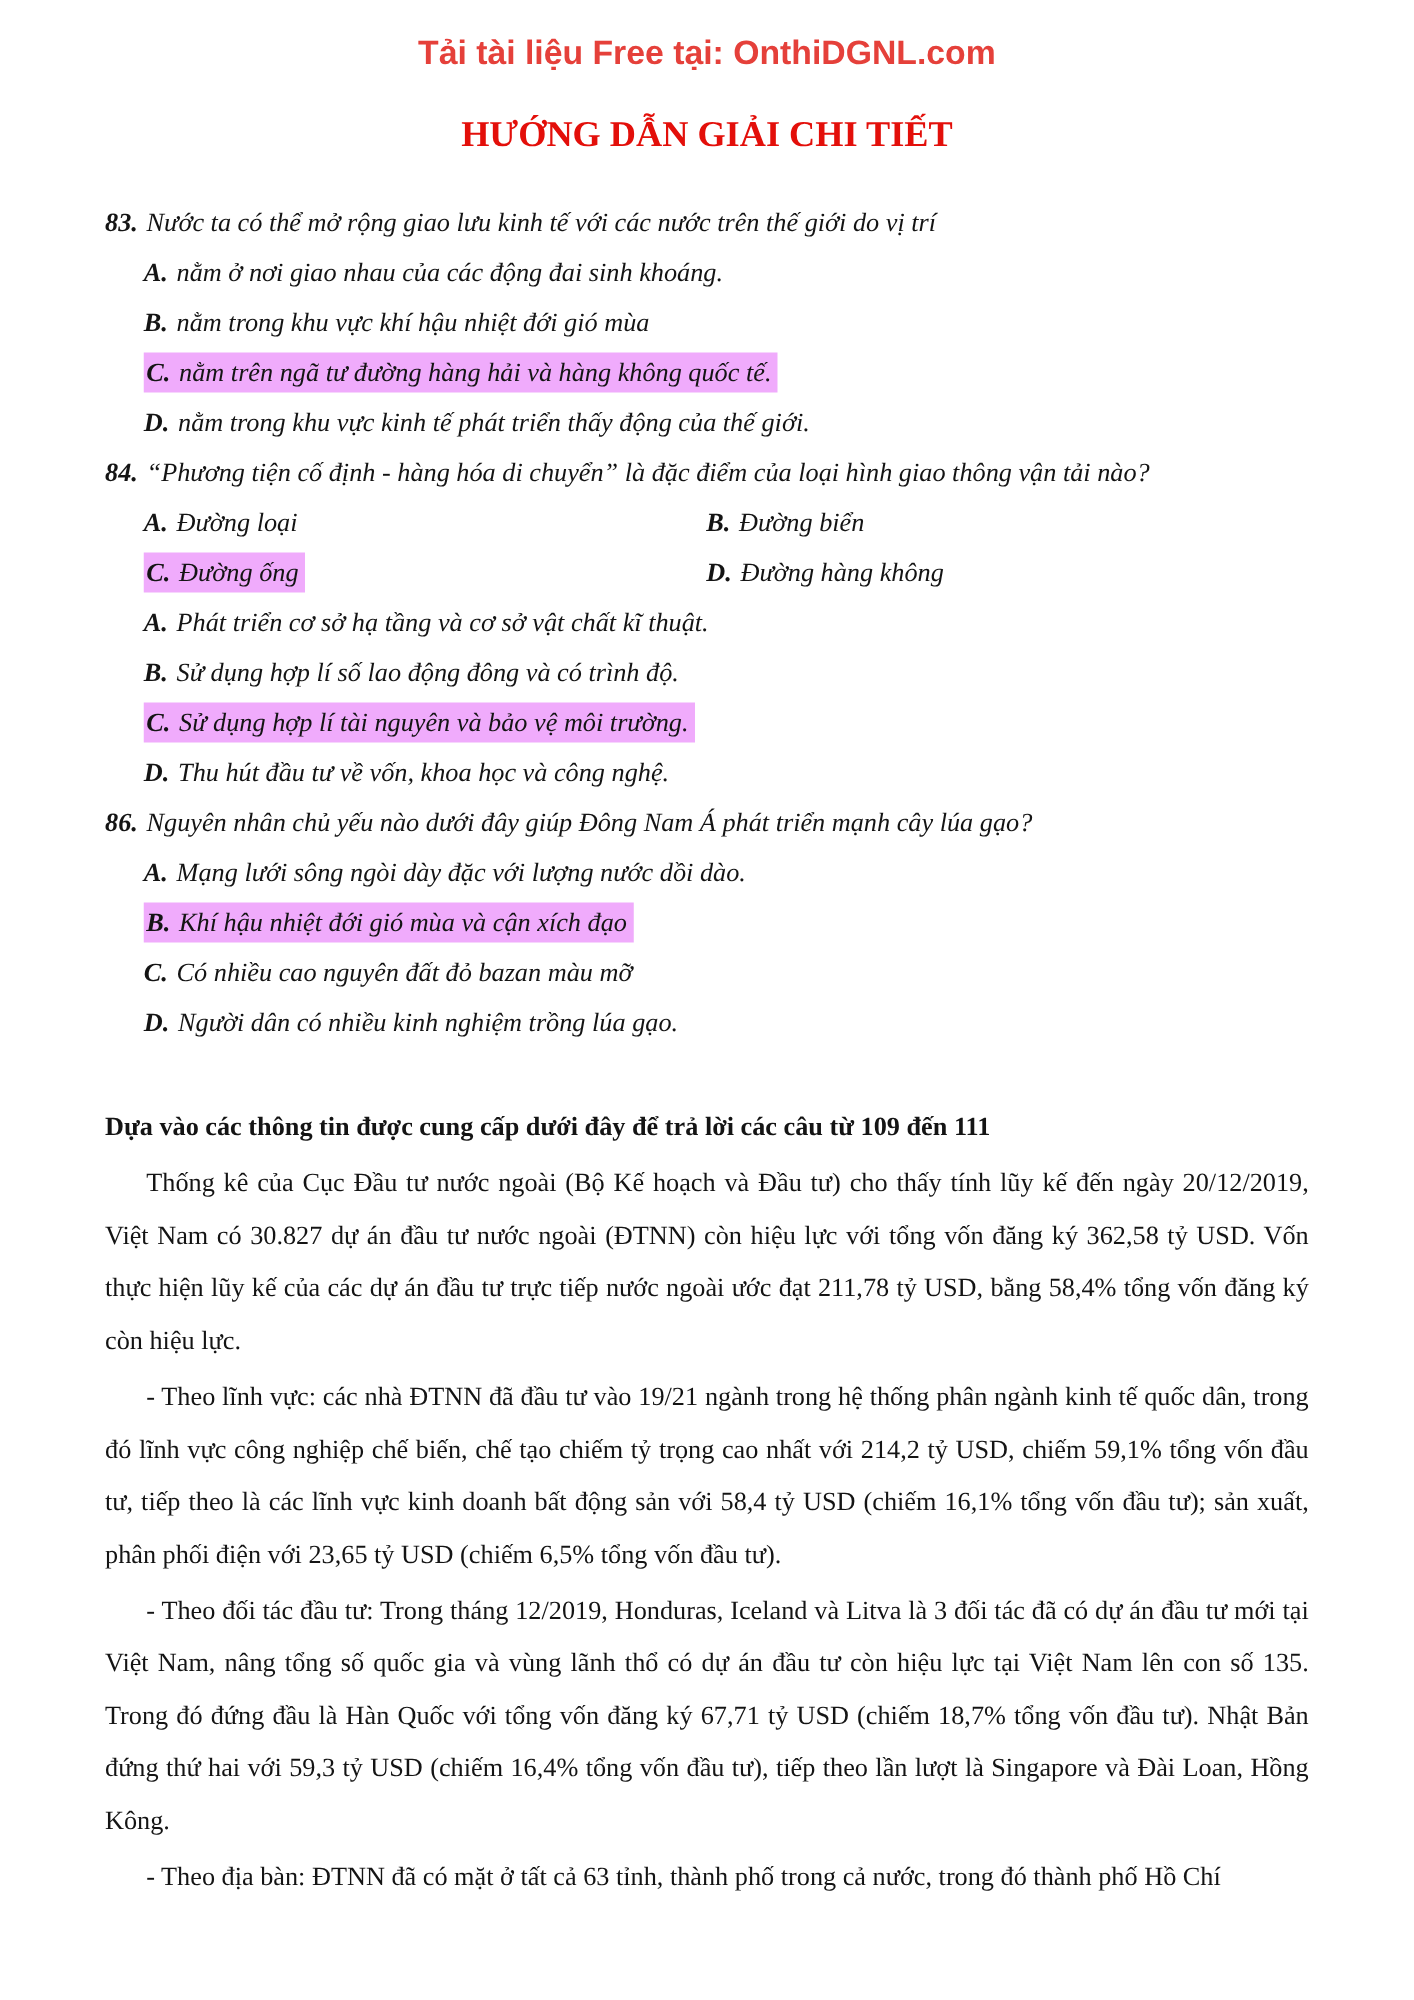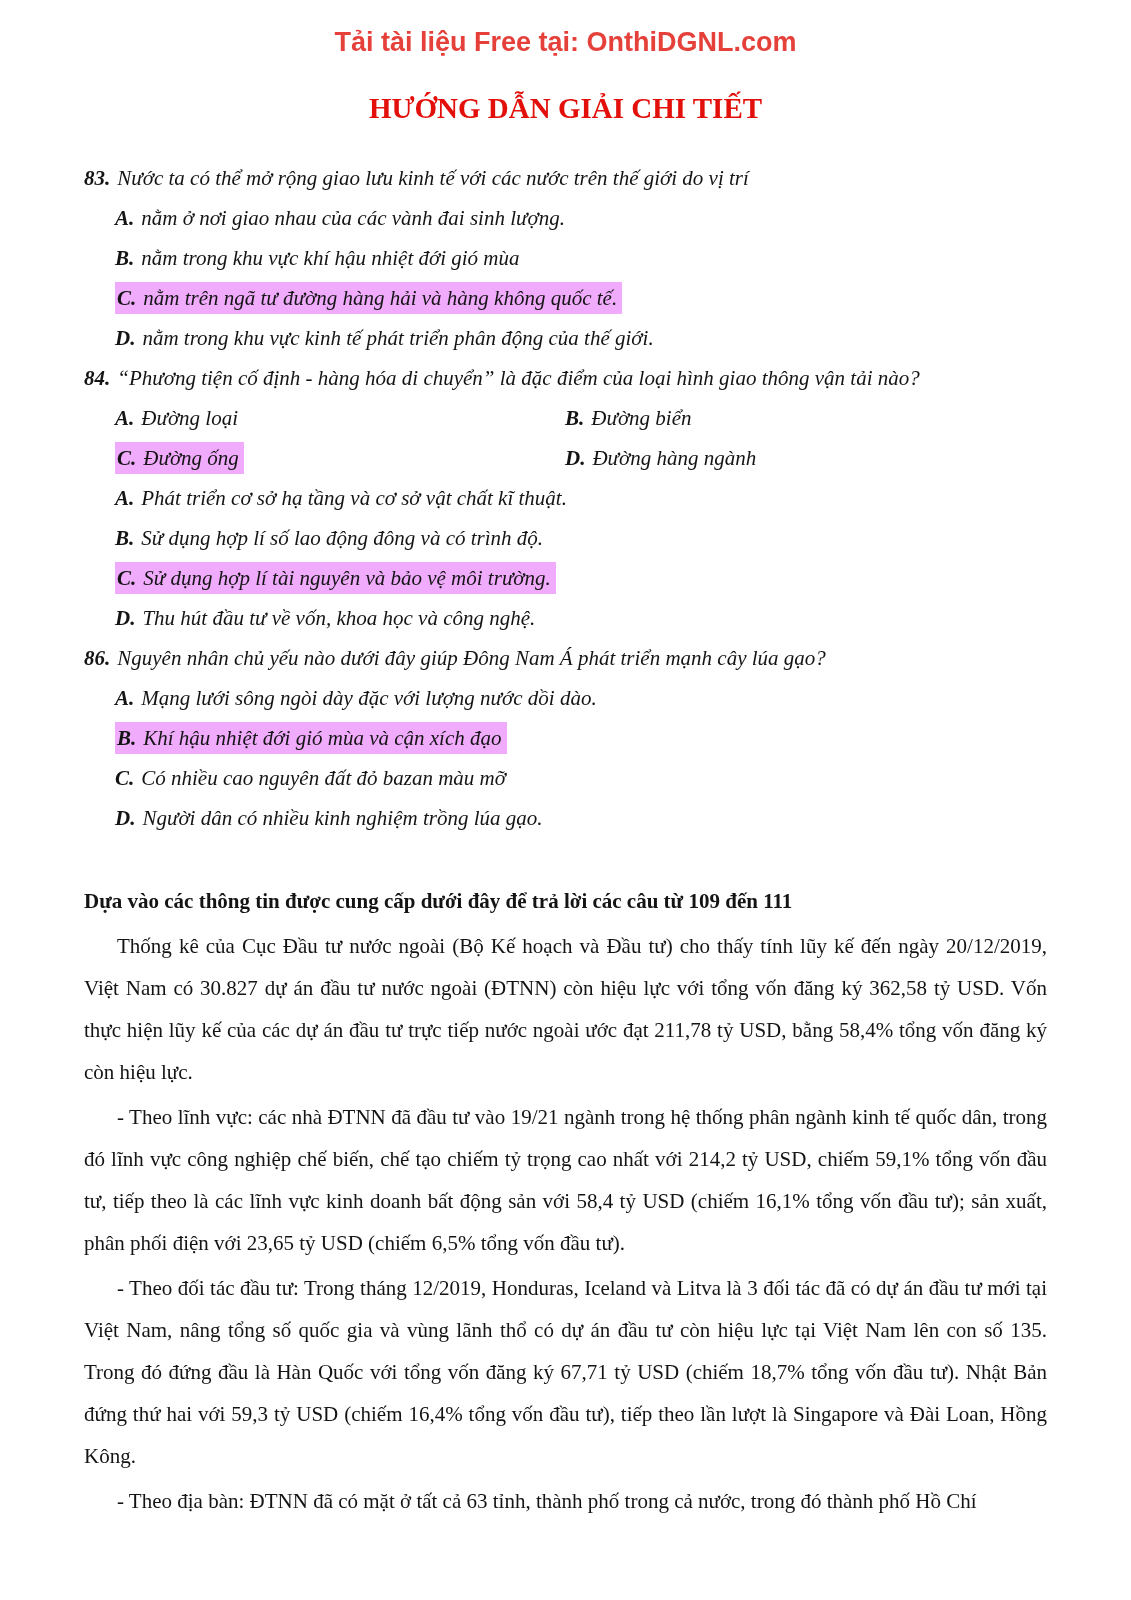--- a/index.html
+++ b/index.html
@@ -50,34 +50,34 @@
   <span>Tải tài liệu Free tại: OnthiDGNL.com</span>
 </div>
 
 <div class="doc-title">HƯỚNG DẪN GIẢI CHI TIẾT</div>
 
 <div class="content">
 
   <div class="question">
     <p class="q-line"><b class="q-num">83.</b><span>Nước ta có thể mở rộng giao lưu kinh tế với các nước trên thế giới do vị trí</span></p>
     <div class="opts">
-      <p class="opt"><span><b class="letter">A.</b><span>nằm ở nơi giao nhau của các vành đai sinh lượng.</span></span></p>
+      <p class="opt"><span><b class="letter">A.</b><span>nằm ở nơi giao nhau của các động đai sinh khoáng.</span></span></p>
       <p class="opt"><span><b class="letter">B.</b><span>nằm trong khu vực khí hậu nhiệt đới gió mùa</span></span></p>
       <p class="opt"><span class="hl"><b class="letter">C.</b><span>nằm trên ngã tư đường hàng hải và hàng không quốc tế.</span></span></p>
-      <p class="opt"><span><b class="letter">D.</b><span>nằm trong khu vực kinh tế phát triển phân động của thế giới.</span></span></p>
+      <p class="opt"><span><b class="letter">D.</b><span>nằm trong khu vực kinh tế phát triển thấy động của thế giới.</span></span></p>
     </div>
   </div>
 
   <div class="question">
     <p class="q-line"><b class="q-num">84.</b><span>“Phương tiện cố định - hàng hóa di chuyển” là đặc điểm của loại hình giao thông vận tải nào?</span></p>
     <div class="opts grid2">
       <p class="opt"><span><b class="letter">A.</b><span>Đường loại</span></span></p>
       <p class="opt"><span><b class="letter">B.</b><span>Đường biển</span></span></p>
       <p class="opt"><span class="hl"><b class="letter">C.</b><span>Đường ống</span></span></p>
-      <p class="opt"><span><b class="letter">D.</b><span>Đường hàng ngành</span></span></p>
+      <p class="opt"><span><b class="letter">D.</b><span>Đường hàng không</span></span></p>
     </div>
   </div>
 
   <div class="question">
     <div class="opts">
       <p class="opt"><span><b class="letter">A.</b><span>Phát triển cơ sở hạ tầng và cơ sở vật chất kĩ thuật.</span></span></p>
       <p class="opt"><span><b class="letter">B.</b><span>Sử dụng hợp lí số lao động đông và có trình độ.</span></span></p>
       <p class="opt"><span class="hl"><b class="letter">C.</b><span>Sử dụng hợp lí tài nguyên và bảo vệ môi trường.</span></span></p>
       <p class="opt"><span><b class="letter">D.</b><span>Thu hút đầu tư về vốn, khoa học và công nghệ.</span></span></p>
     </div>

